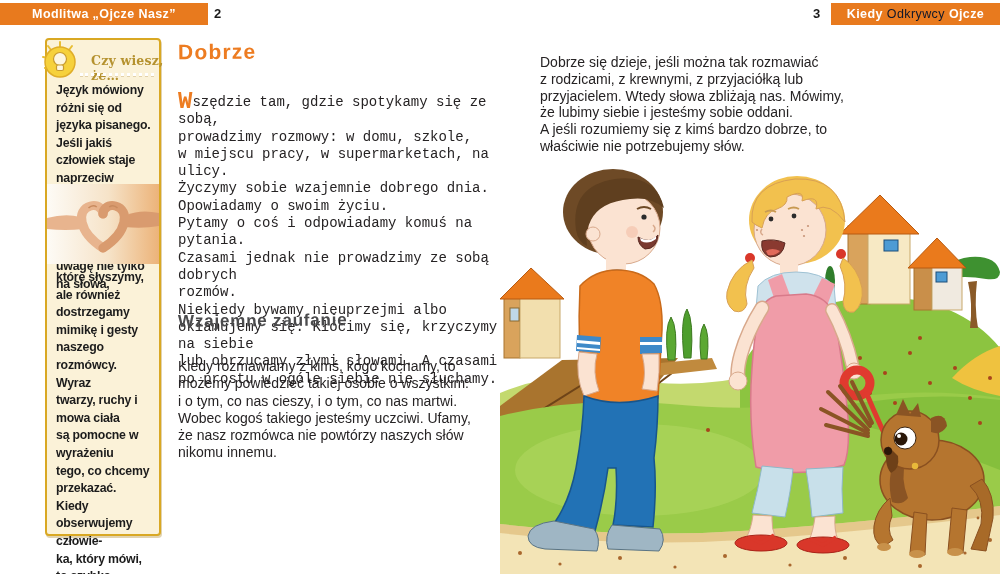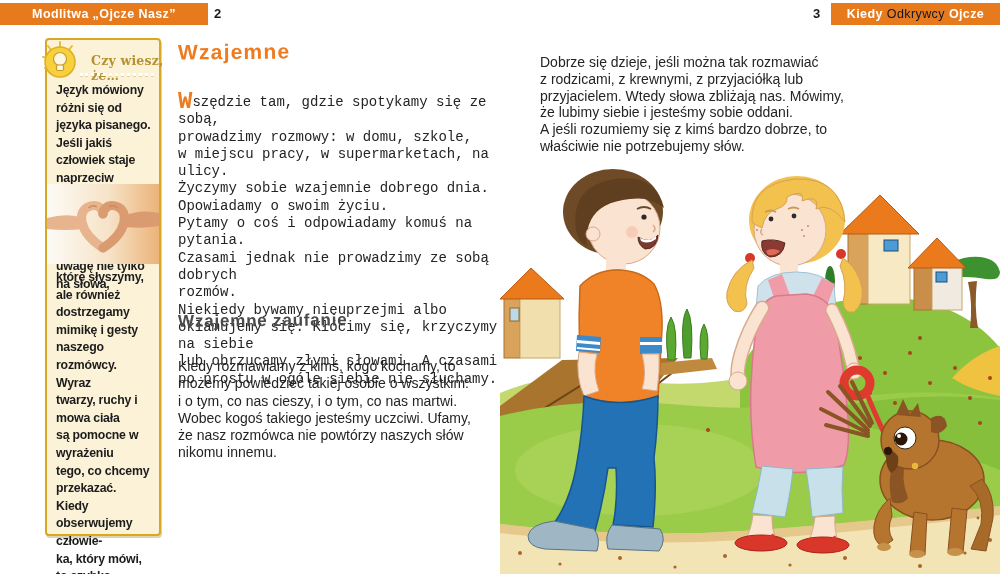--- a/index.html
+++ b/index.html
@@ -113,21 +113,21 @@
 są pomocne w wyrażeniu
 tego, co chcemy przekazać.
 Kiedy obserwujemy człowie-
 ka, który mówi, to szybko
 dostrzeżemy, czy ten czło-
 wiek ma się dobrze. Czy jest
 radosny czy raczej smutny
 lub zdenerwowany.</div>
   </div>
 
-  <div class="h-orange">Wzajemne</div>
+  <div class="h-orange">Dobrze</div>
   <p class="para para1"><span class="initial">W</span><span>szędzie tam, gdzie spotykamy się ze sobą,
 prowadzimy rozmowy: w domu, szkole,
 w miejscu pracy, w supermarketach, na ulicy.
 Życzymy sobie wzajemnie dobrego dnia.
 Opowiadamy o swoim życiu.
 Pytamy o coś i odpowiadamy komuś na pytania.
 Czasami jednak nie prowadzimy ze sobą dobrych
 rozmów.
 Niekiedy bywamy nieuprzejmi albo
 okłamujemy się. Kłócimy się, krzyczymy na siebie

